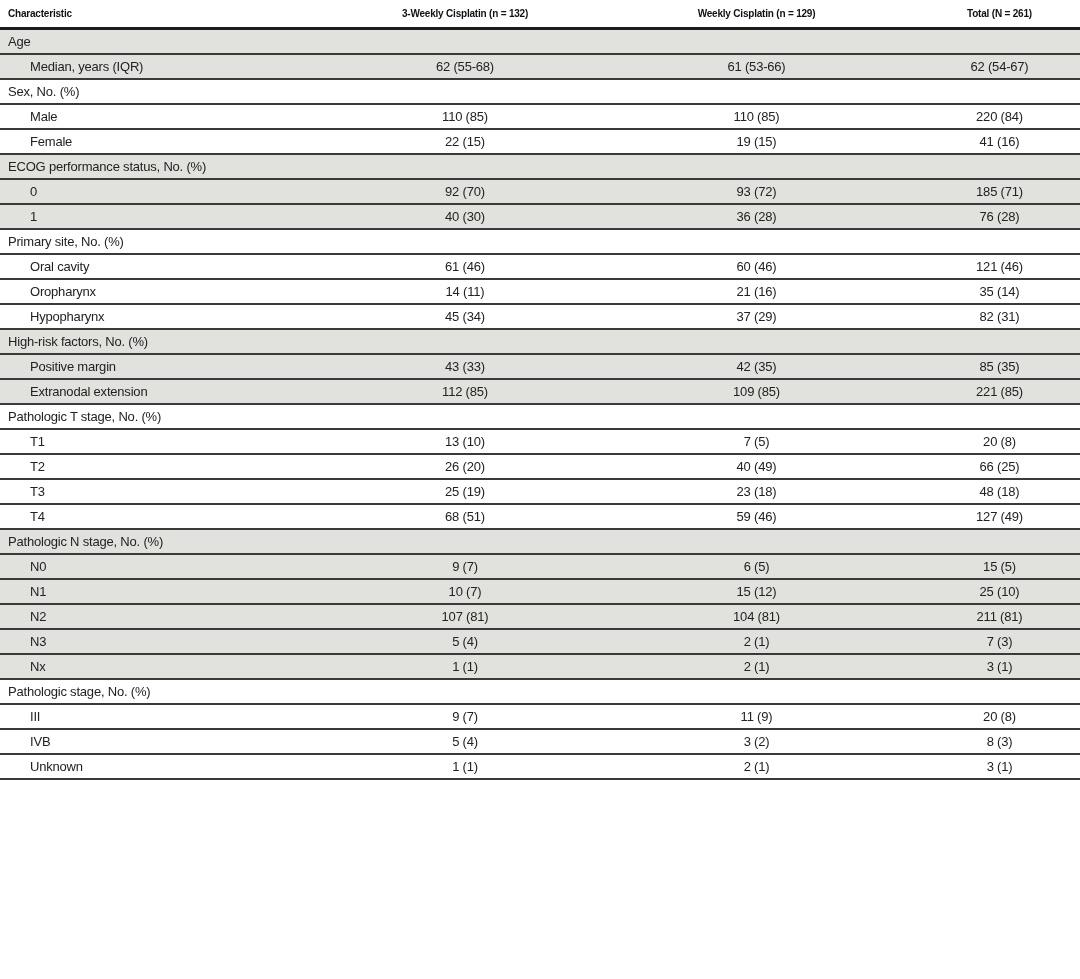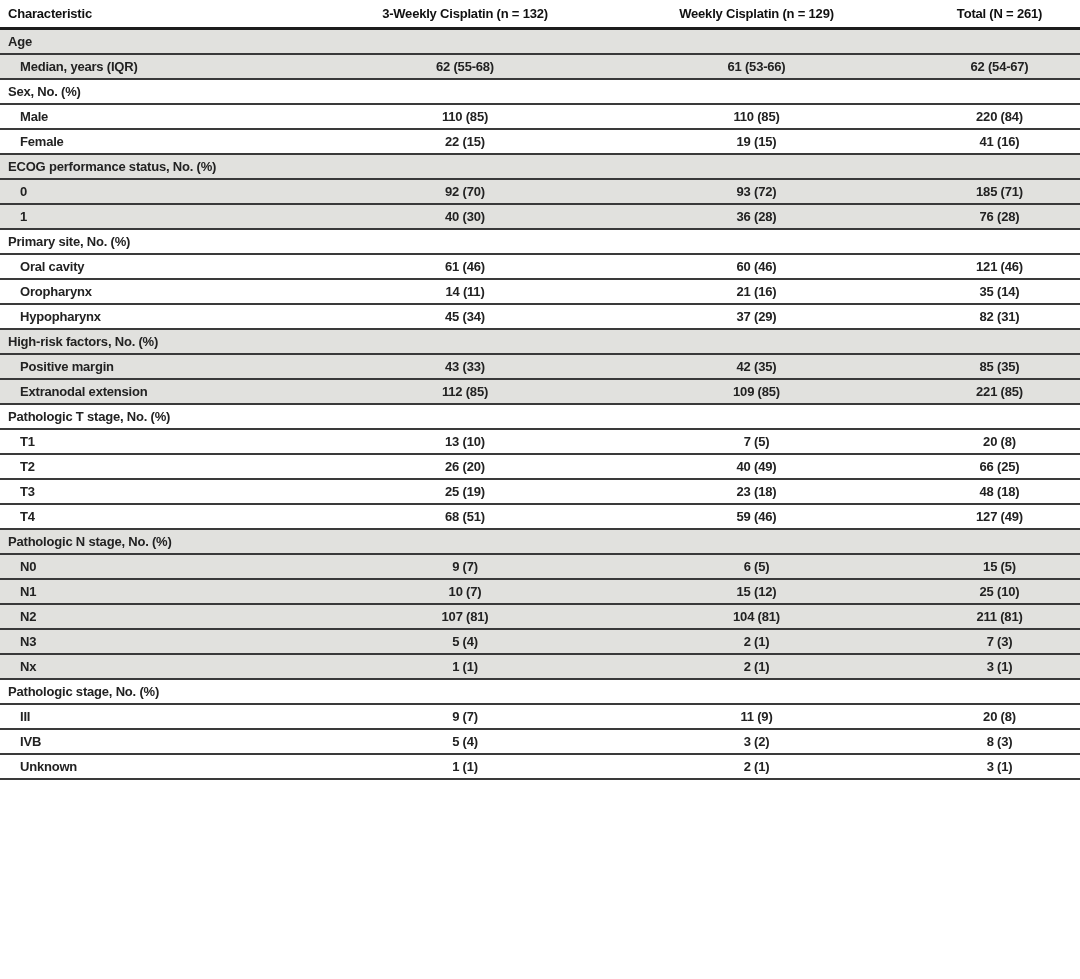--- a/index.html
+++ b/index.html
@@ -20,49 +20,48 @@
     letter-spacing: -0.2px;
   }
   
   col.c1 { width: 302px; }
   col.c2 { width: 326px; }
   col.c3 { width: 257px; }
   col.c4 { width: 195px; }
 
   thead th {
     height: 27px;
-    font-size: 13px;
+    font-size: 10px;
     font-weight: bold;
     color: #111111;
     border-bottom: 3px solid #1c1c1c;
     vertical-align: middle;
     padding: 0;
     white-space: nowrap;
   }
   thead th.h1 { text-align: left; padding-left: 8px; }
   thead th.h2, thead th.h3 { text-align: center; }
   thead th.h4 { text-align: center; padding-left: 34px; }
 
   tbody tr {
     height: 25px;
-    font-weight: bold;
   }
   tbody td {
     font-size: 13px;
     color: #222222;
     border-bottom: 2px solid #3a3a3a;
     vertical-align: middle;
     padding: 0;
     white-space: nowrap;
     overflow: hidden;
   }
   tr.shaded td { background: #e1e1de; }
 
   td.sec-label { text-align: left; padding-left: 8px; }
-  td.row-label { text-align: left; padding-left: 20px; }
+  td.row-label { text-align: left; padding-left: 30px; }
   td.val { text-align: center; }
   td.val.v3 { padding-left: 34px; }
 </style>
 </head>
 <body>
 
 <table class="char-table">
   <colgroup>
     <col class="c1">
       <col class="c2">

